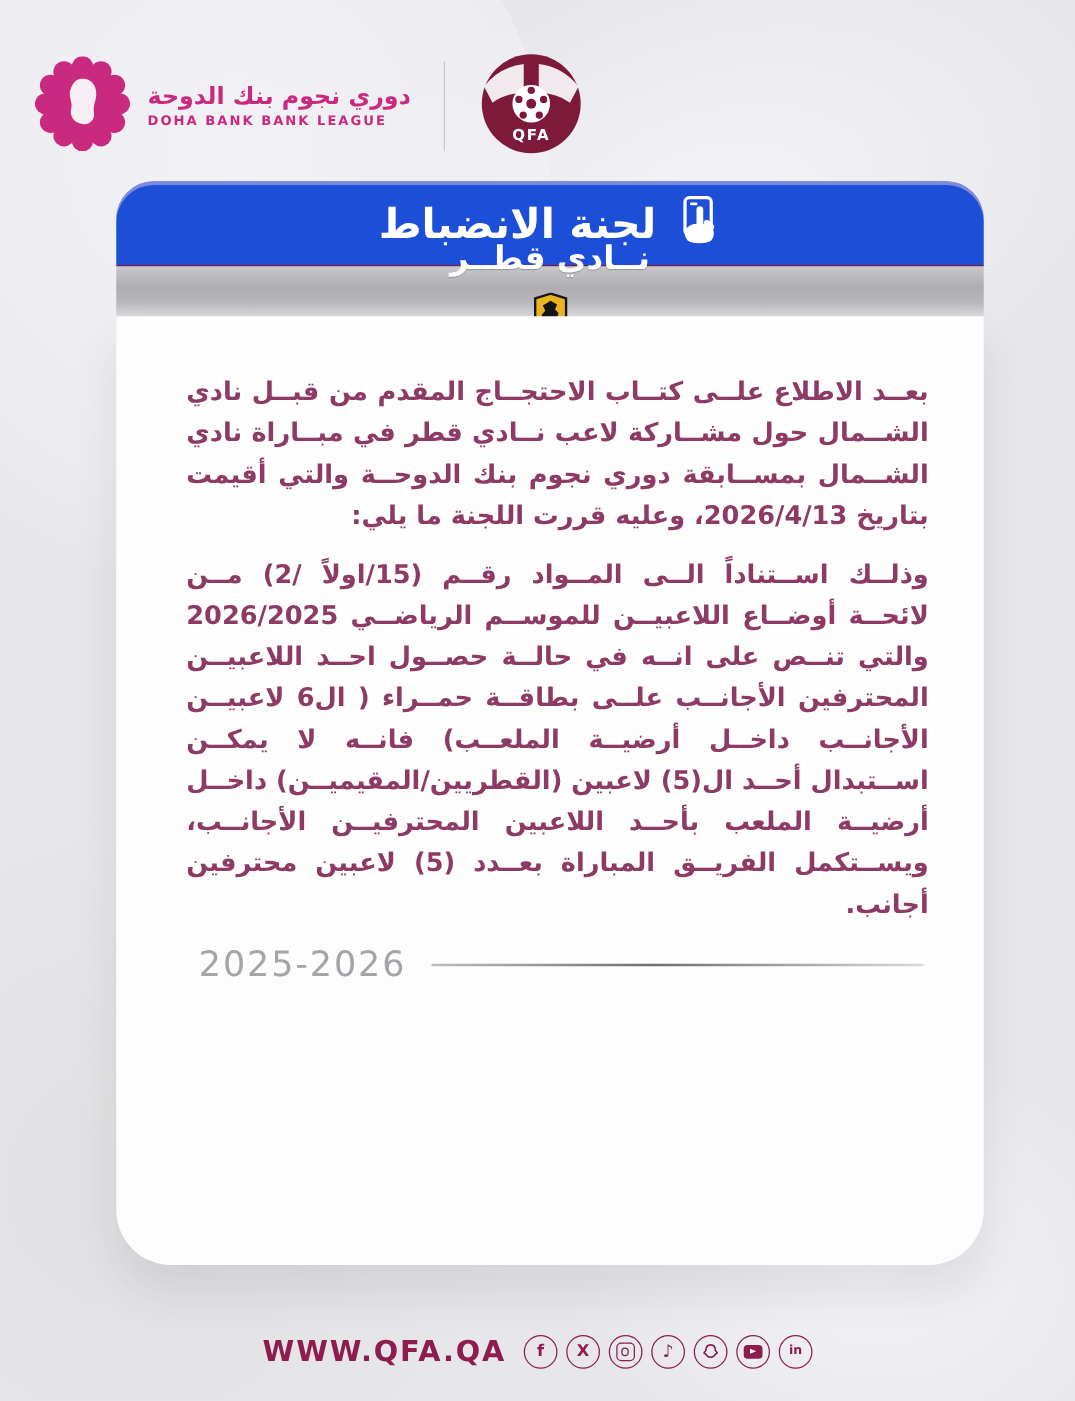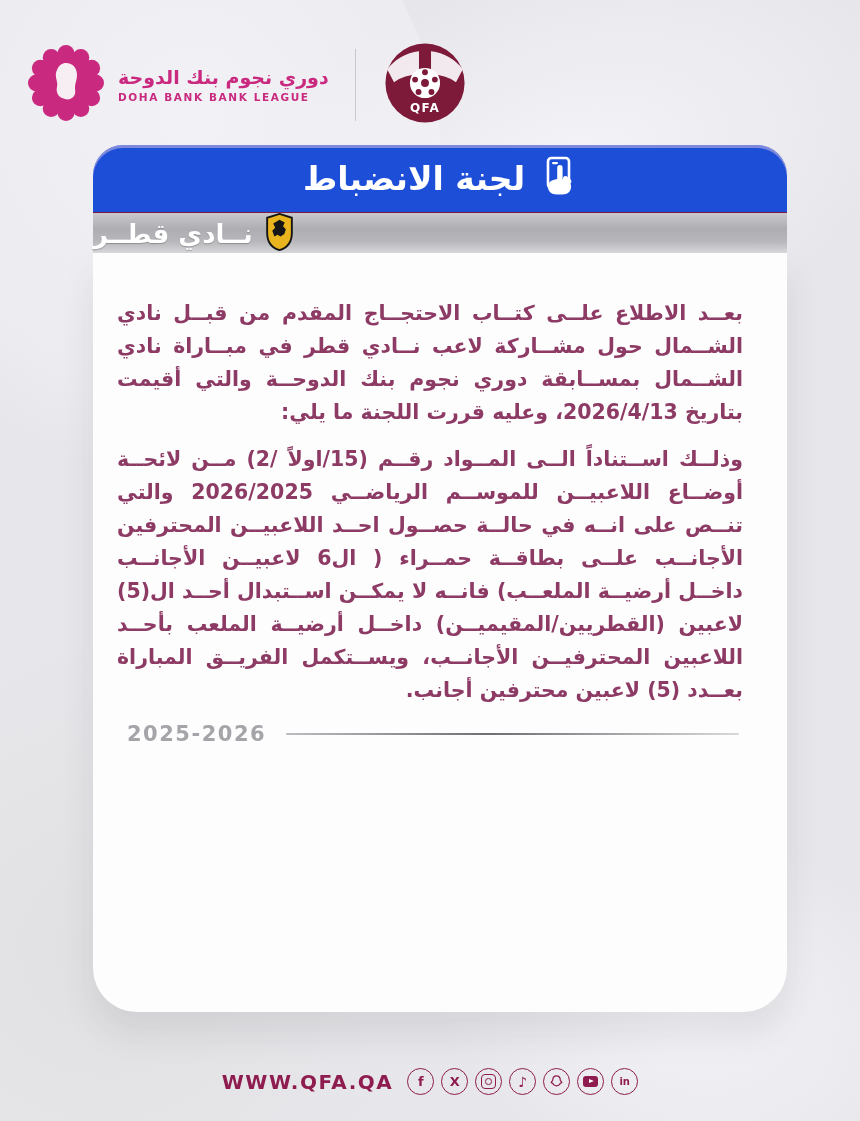--- a/index.html
+++ b/index.html
@@ -29,43 +29,44 @@
     background:#1d4ed8; border-radius:30px 30px 0 0;
     display:flex; align-items:center; justify-content:center; gap:16px;
     box-shadow:inset 0 3px 0 rgba(244,210,226,.45);
   }
   .banner-title{color:#ffffff; font-size:33px; font-weight:bold; direction:rtl; letter-spacing:.5px;}
 
   
   .club-bar{
     position:absolute; left:93px; top:212px; width:694px; height:41px;
     background:linear-gradient(180deg,#c9c8cc 0%,#aeadb2 40%,#b8b7bb 70%,#dcdbde 100%);
-    display:flex; align-items:center; justify-content:flex-start; gap:12px;
+    display:flex; align-items:center; justify-content:center; gap:12px;
     border-top:1px solid #7c1844;
+    flex-direction:column;
   }
   .club-name{color:#ffffff; font-size:26px; font-weight:bold; direction:rtl; text-shadow:0 1px 1px rgba(90,90,95,.45); letter-spacing:1px;}
 
   
   .card{
     position:absolute; left:93px; top:253px; width:694px; height:759px;
     background:#fdfdfe; border-radius:0 0 44px 44px;
     box-shadow:0 22px 34px rgba(60,55,70,.10);
-    box-sizing:border-box; padding:44px 44px 0 24px;
+    box-sizing:border-box; padding:44px 44px 0 56px;
   }
   .body-text{direction:rtl; text-align:justify; color:#8d3a64; font-size:20.5px; line-height:33px; font-weight:bold;}
   .body-text p{margin:0 0 14px 0;}
   .body-text p:last-child{margin-bottom:15px;}
 
   .season-row{display:flex; align-items:center; direction:ltr; gap:20px; margin:14px 4px 0 10px;}
-  .season-label{color:#a5a4a8; font-size:21px; font-weight:bold; letter-spacing:1.5px; font-family:"DejaVu Sans", sans-serif;}
+  .season-label{color:#a5a4a8; font-size:28px; font-weight:normal; letter-spacing:1.5px; font-family:"DejaVu Sans", sans-serif;}
   .season-line{flex:1; height:2px; border-radius:1px; background:linear-gradient(90deg,#bdbcc0 0%,#6f6e73 45%,#d9d8db 100%);}
 
   
   .footer{position:absolute; left:0; right:0; bottom:26px; display:flex; align-items:center; justify-content:center; gap:14px;}
-  .website{color:#8e1c4e; font-size:20px; font-weight:bold; letter-spacing:1.5px;}
+  .website{color:#8e1c4e; font-size:23px; font-weight:bold; letter-spacing:1.5px;}
   .socials{display:flex; align-items:center; gap:7px;}
   .soc{
     width:27px; height:27px; border:1.6px solid #8e1c4e; border-radius:50%;
     display:flex; align-items:center; justify-content:center; box-sizing:border-box;
     color:#8e1c4e; font-weight:bold; font-size:13px; line-height:1;
   }
   .soc .glyph{transform:translateY(-.5px);}
   .soc.linkedin .glyph{font-size:10px;}
   .soc.tiktok .glyph{font-size:14px;}
   .insta-box{position:relative; width:13px; height:13px; border:1.6px solid #8e1c4e; border-radius:4px;}

